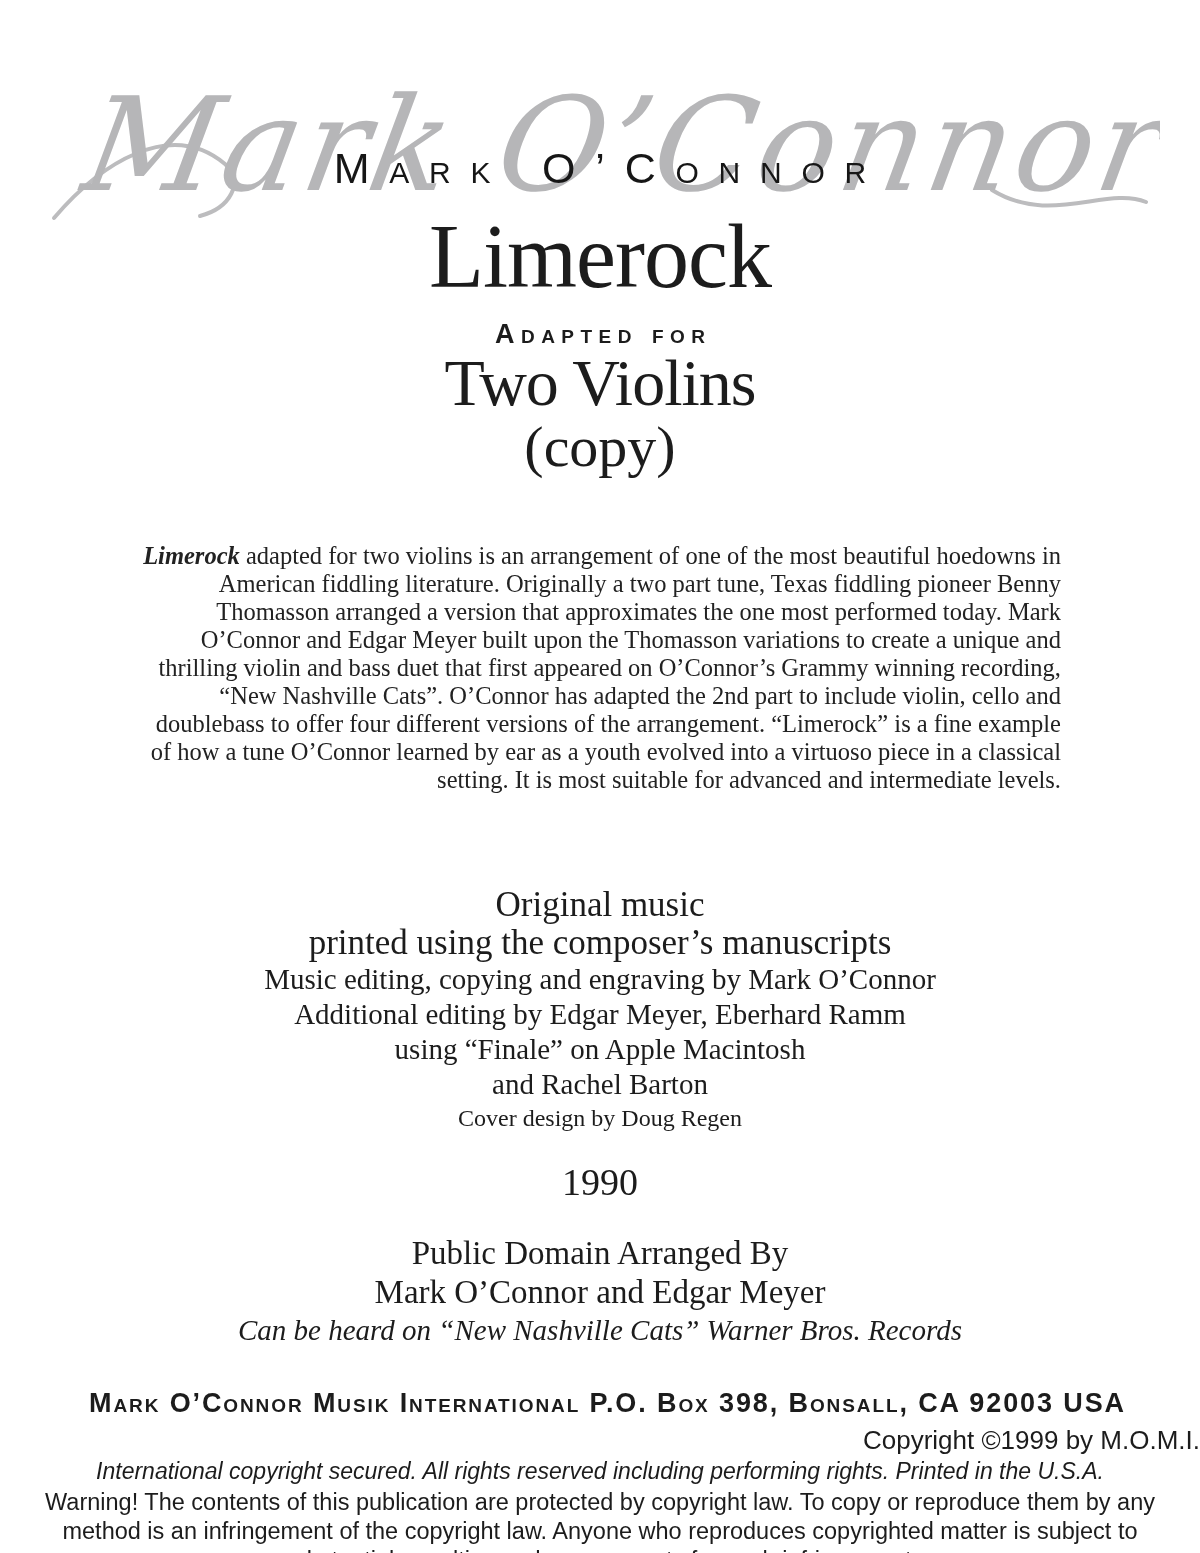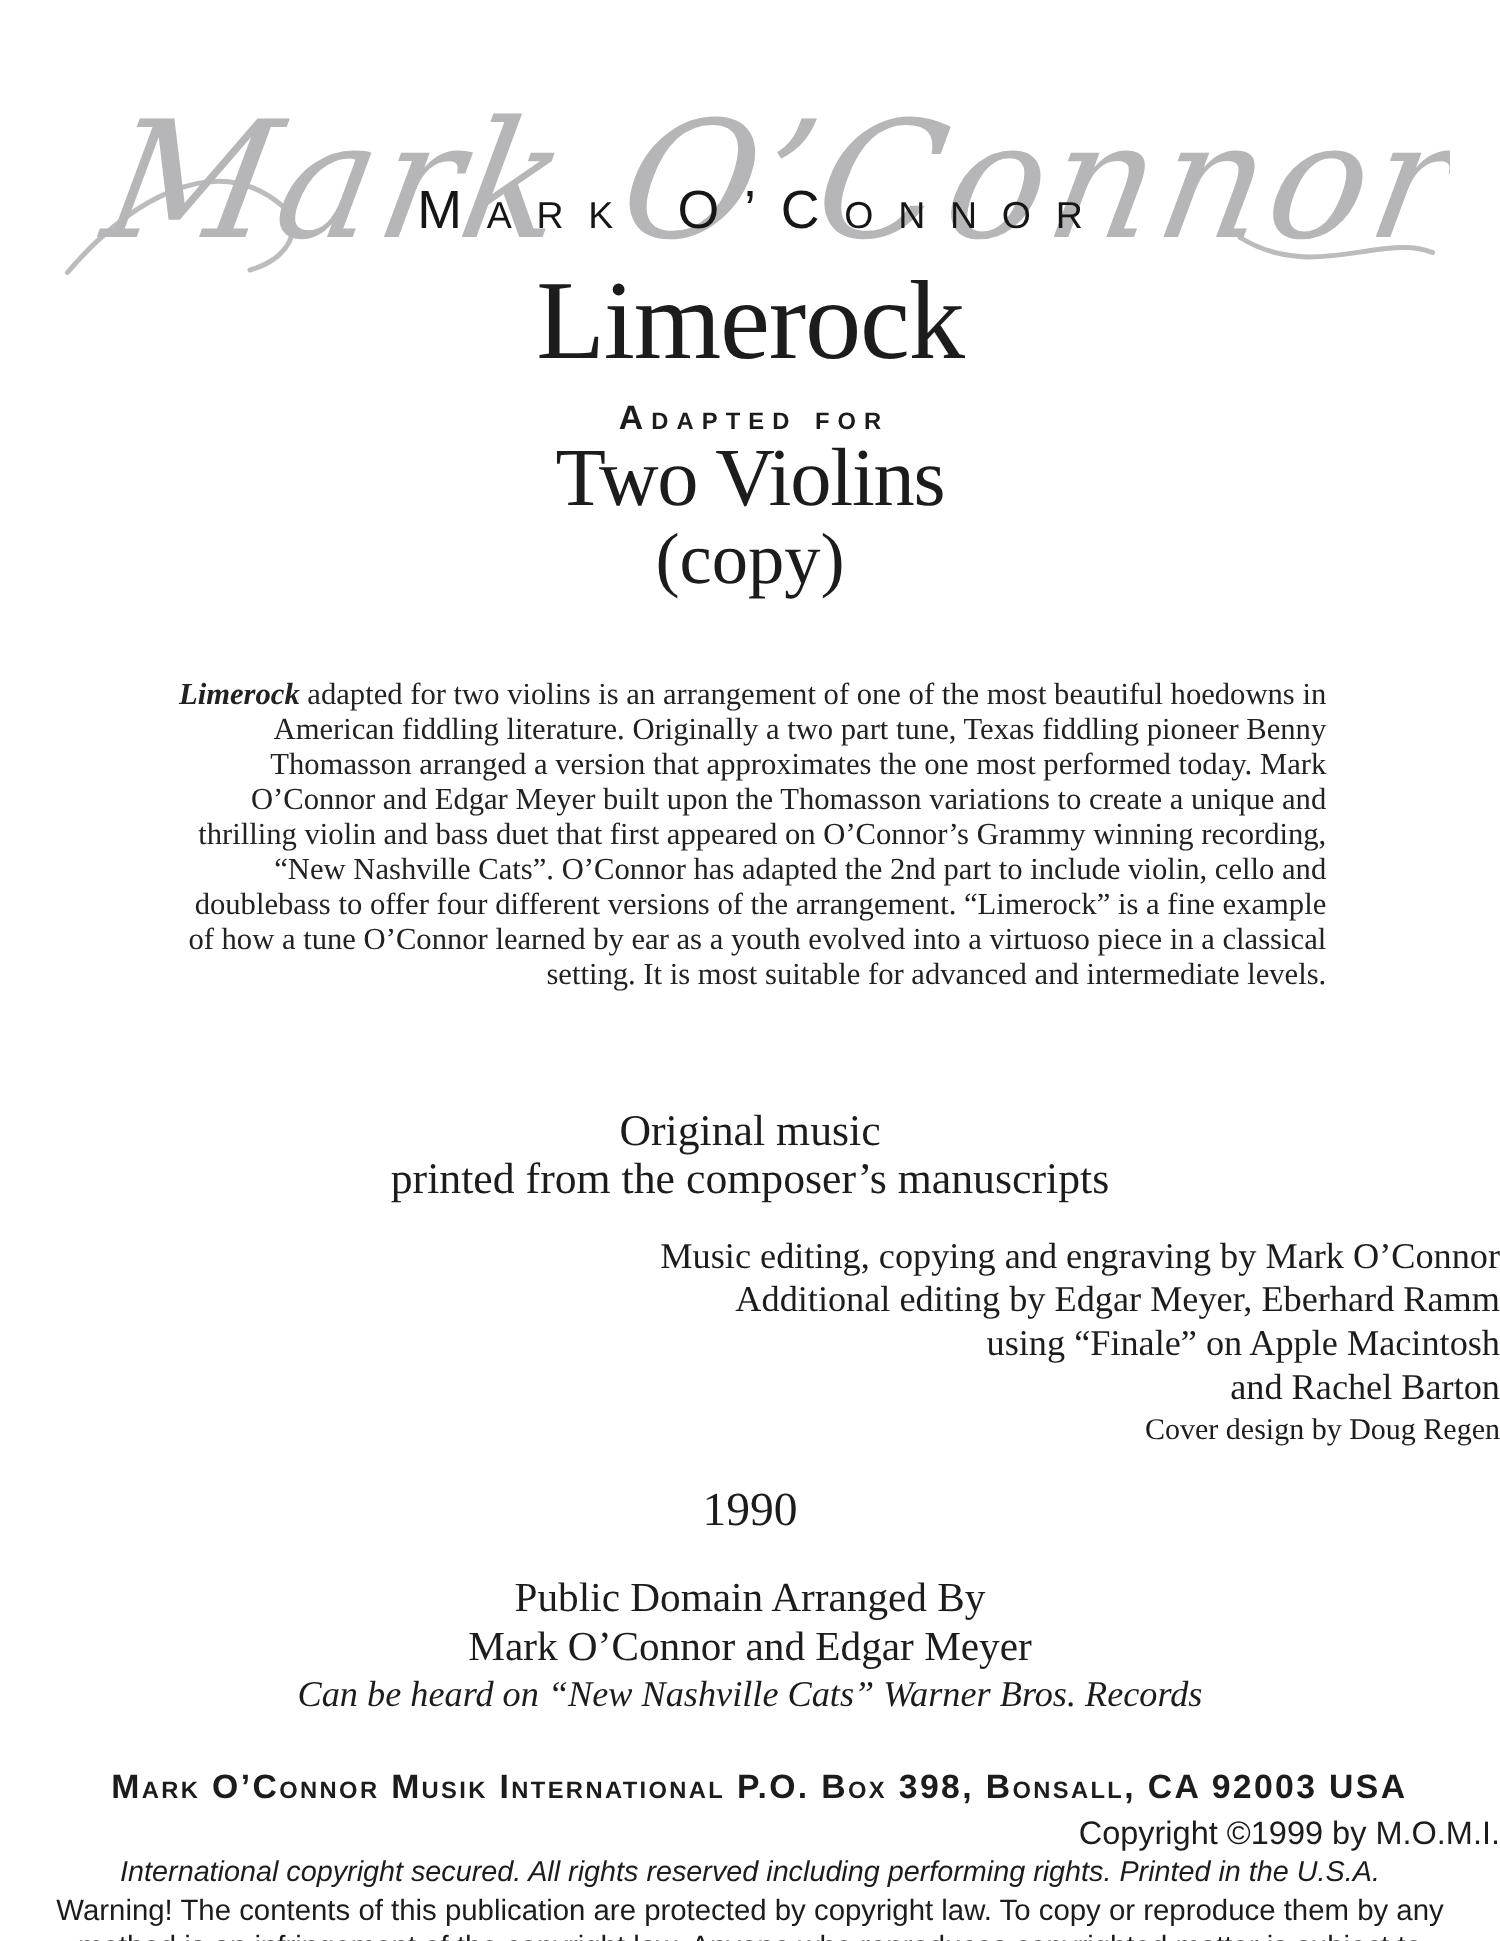--- a/index.html
+++ b/index.html
@@ -80,21 +80,21 @@
   .description .lead { font-weight: bold; font-style: italic; }
 
   
   .provenance {
     margin-top: 92px;
     font-size: 35px;
     line-height: 38px;
   }
 
   
-  .credits { margin-top: 26px; font-size: 29px; line-height: 35px; text-align: right; }
+  .credits { font-size: 29px; line-height: 35px; }
   .credits .cover-design { font-size: 24px; line-height: 32px; }
 
   
   .year { margin-top: 26px; font-size: 38px; }
   .arrangement { margin-top: 30px; font-size: 33px; line-height: 39px; }
   .arrangement .heard-on { font-style: italic; font-size: 29px; line-height: 36px; }
 
   
   .publisher-address {
     margin-top: 40px;
@@ -142,21 +142,21 @@
 
   <div class="center title-main">Limerock</div>
   <div class="center adapted-for">Adapted for</div>
   <div class="center instrumentation">Two Violins</div>
   <div class="center score-label">(copy)</div>
 
   <p class="description"><span class="lead">Limerock</span><span> adapted for two violins is an arrangement of one of the most beautiful hoedowns in American fiddling literature. Originally a two part tune, Texas fiddling pioneer Benny Thomasson arranged a version that approximates the one most performed today. Mark O’Connor and Edgar Meyer built upon the Thomasson variations to create a unique and thrilling violin and bass duet that first appeared on O’Connor’s Grammy winning recording, “New Nashville Cats”. O’Connor has adapted the 2nd part to include violin, cello and doublebass to offer four different versions of the arrangement. “Limerock” is a fine example of how a tune O’Connor learned by ear as a youth evolved into a virtuoso piece in a classical setting. It is most suitable for advanced and intermediate levels.</span></p>
 
   <div class="center provenance">
     <div>Original music</div>
-    <div>printed from the composer’s manuscripts</div>
+    <div>printed using the composer’s manuscripts</div>
   </div>
 
   <div class="center credits">
     <div>Music editing, copying and engraving by Mark O’Connor</div>
     <div>Additional editing by Edgar Meyer, Eberhard Ramm</div>
     <div>using “Finale” on Apple Macintosh</div>
     <div>and Rachel Barton</div>
     <div class="cover-design">Cover design by Doug Regen</div>
   </div>
 

